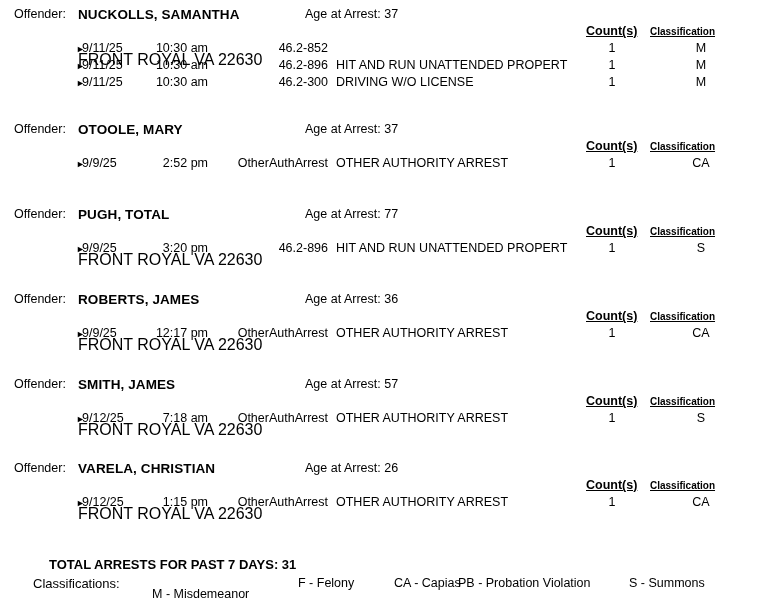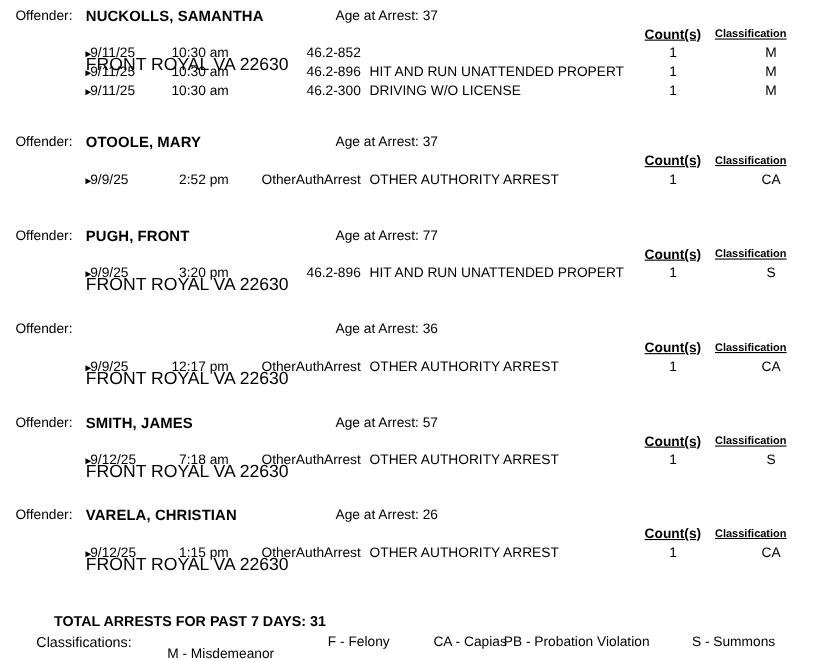--- a/index.html
+++ b/index.html
@@ -190,21 +190,21 @@
       <span class="cell chg-code">OtherAuthArrest</span>
       <span class="cell chg-desc">OTHER AUTHORITY ARREST</span>
       <span class="cell chg-count">1</span>
       <span class="cell chg-classification">CA</span>
     </div>
   </div>
 
   <div class="offender-block" style="position:absolute; left:0; top:206px; width:762px;">
     <div class="row">
       <span class="cell lbl-offender">Offender:</span>
-      <span class="cell nm">PUGH, FRONT</span>
+      <span class="cell nm">PUGH, TOTAL</span>
       <span class="cell age">Age at Arrest: 77</span>
     </div>
     <div class="row">
       <span class="cell city">FRONT ROYAL   VA 22630</span>
       <span class="cell hdr-counts">Count(s)</span>
       <span class="cell hdr-class">Classification</span>
     </div>
     <div class="row">
       <span class="cell chg-arrow">►</span>
       <span class="cell chg-date">9/9/25</span>
@@ -212,20 +212,21 @@
       <span class="cell chg-code">46.2-896</span>
       <span class="cell chg-desc">HIT AND RUN UNATTENDED PROPERT</span>
       <span class="cell chg-count">1</span>
       <span class="cell chg-classification">S</span>
     </div>
   </div>
 
   <div class="offender-block" style="position:absolute; left:0; top:291px; width:762px;">
     <div class="row">
       <span class="cell lbl-offender">Offender:</span>
+      <span class="cell nm">ROBERTS, JAMES</span>
       <span class="cell age">Age at Arrest: 36</span>
     </div>
     <div class="row">
       <span class="cell city">FRONT ROYAL   VA 22630</span>
       <span class="cell hdr-counts">Count(s)</span>
       <span class="cell hdr-class">Classification</span>
     </div>
     <div class="row">
       <span class="cell chg-arrow">►</span>
       <span class="cell chg-date">9/9/25</span>

